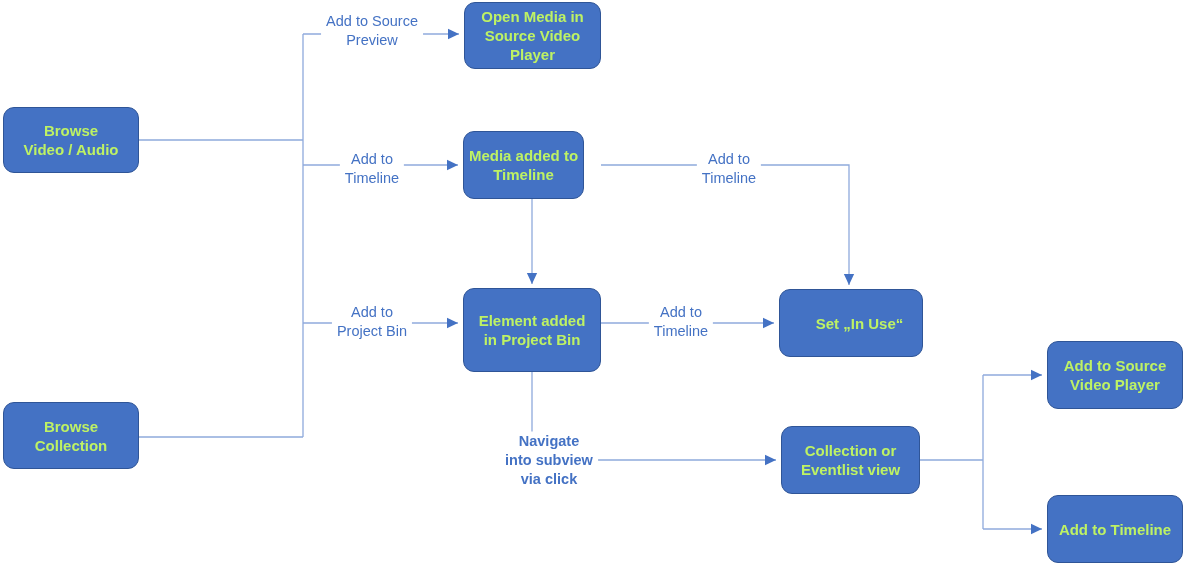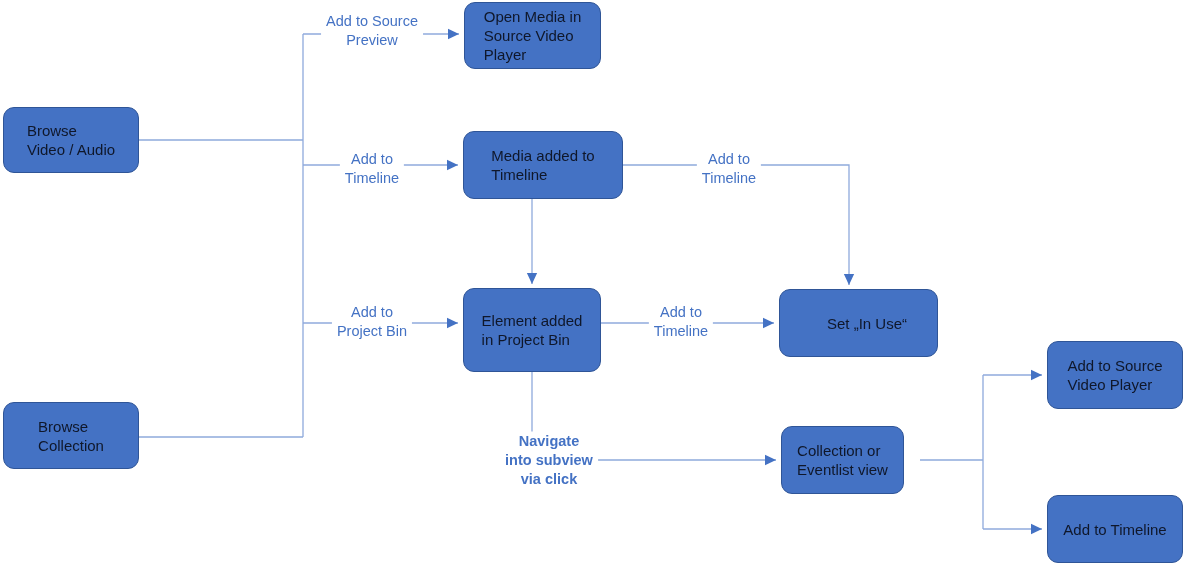--- a/index.html
+++ b/index.html
@@ -15,28 +15,29 @@
     position: absolute;
     left: 0; top: 0;
     width: 1184px; height: 564px;
   }
   .node {
     position: absolute;
     box-sizing: border-box;
     background: #4472C4;
     border: 1.5px solid #2F5597;
     border-radius: 11px;
-    color: #0f172a;
+    color: #bef264;
     display: flex;
     align-items: center;
     justify-content: center;
-    text-align: left;
+    text-align: center;
     white-space: pre-line;
     font-size: 15px;
     line-height: 19px;
+    font-weight: bold;
   }
   .edge-label {
     position: absolute;
     transform: translate(-50%, -50%);
     background: #ffffff;
     color: #4472C4;
     padding: 0 5px;
     text-align: center;
     white-space: pre-line;
     font-size: 14.5px;
@@ -74,29 +75,29 @@
   <div class="node" style="left:3px; top:107px; width:136px; height:66px;">Browse
 Video / Audio</div>
 
   <div class="node" style="left:3px; top:402px; width:136px; height:67px;">Browse
 Collection</div>
 
   <div class="node" style="left:464px; top:2px; width:137px; height:67px;">Open Media in
 Source Video
 Player</div>
 
-  <div class="node" style="left:463px; top:131px; width:160px; height:68px;">Media added to
+  <div class="node" style="left:463px; top:131px; width:121px; height:68px;">Media added to
 Timeline</div>
 
   <div class="node" style="left:463px; top:288px; width:138px; height:84px;">Element added
 in Project Bin</div>
 
-  <div class="node" style="left:779px; top:289px; width:159px; height:68px;padding-left:17px;">Set „In Use“</div>
+  <div class="node" style="left:779px; top:289px; width:144px; height:68px;padding-left:17px;">Set „In Use“</div>
 
-  <div class="node" style="left:781px; top:426px; width:123px; height:68px;">Collection or
+  <div class="node" style="left:781px; top:426px; width:139px; height:68px;">Collection or
 Eventlist view</div>
 
   <div class="node" style="left:1047px; top:341px; width:136px; height:68px;">Add to Source
 Video Player</div>
 
   <div class="node" style="left:1047px; top:495px; width:136px; height:68px;">Add to Timeline</div>
 
   <div class="edge-label" style="left:372px; top:31px;">Add to Source
 Preview</div>
 

